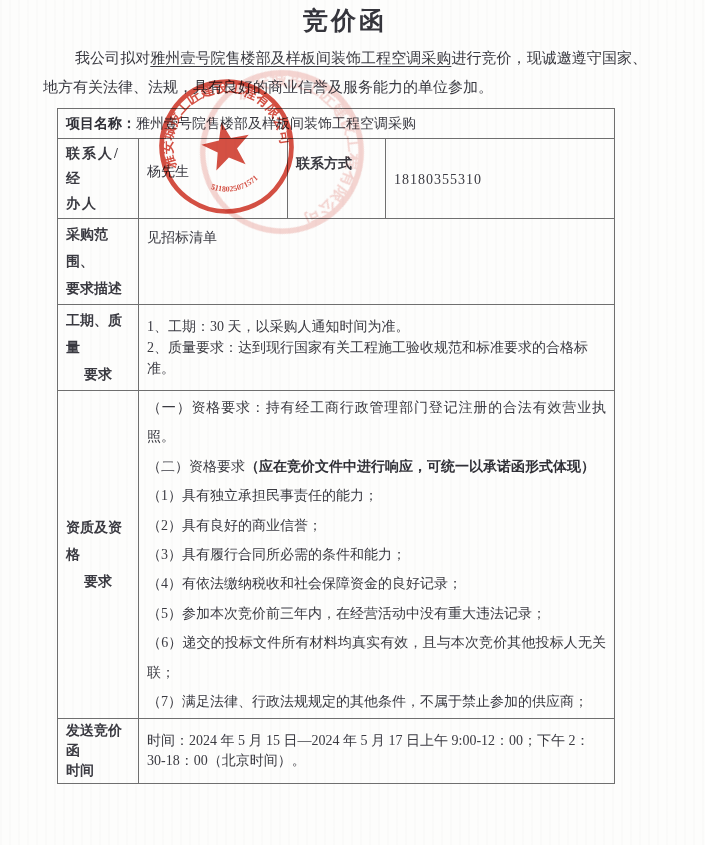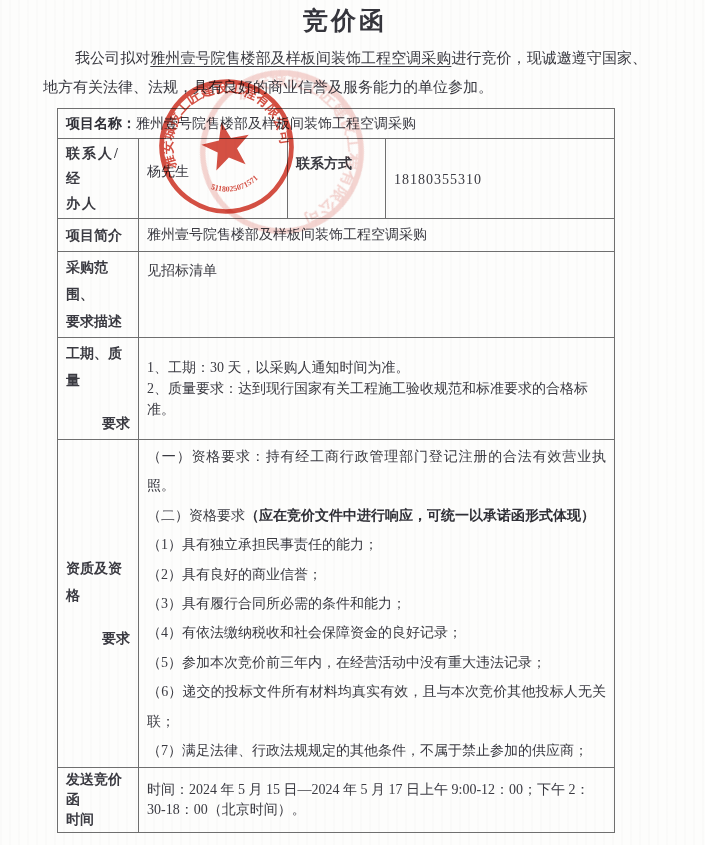--- a/index.html
+++ b/index.html
@@ -27,21 +27,21 @@
     position:absolute;left:57px;top:108px;width:557px;
     border-collapse:collapse;table-layout:fixed;z-index:1;
   }
   table.doc td{
     border:1px solid #6f6f6f;
     font-size:14px;color:#3a3a41;
     padding:2px 8px;vertical-align:middle;
     overflow:hidden;
   }
   td.lab{font-weight:bold;color:#303037;padding-left:8px;line-height:27px;}
-  td.lab .c2{display:block;text-align:right;margin-top:16px;}
+  td.lab .c2{display:block;text-align:center;}
   td.lab .l2{display:block;}
   td.inline-row b{font-weight:bold;color:#303037;}
   .spread{letter-spacing:2px;}
   .r3 td{line-height:25px;}
   .val{font-size:14px;}
   .digits{font-size:14.5px;letter-spacing:1px;}
   td.quals{vertical-align:middle;line-height:29.4px;padding-left:10px;text-align:justify;}
   td.quals b{color:#303037;}
   td.q6{line-height:21px;}
   td.q8{line-height:20px;font-weight:bold;padding-left:7px;}
@@ -74,24 +74,20 @@
       <td colspan="4" class="inline-row"><b>项目名称：</b><span class="val">雅州壹号院售楼部及样板间装饰工程空调采购</span></td>
     </tr>
     <tr style="height:56px" class="r3">
       <td class="lab">
             <span class="l2 spread">联系人/经</span>
             <span class="l2 spread">办人</span>
           </td>
       <td style="vertical-align:top;padding-top:20px">杨先生</td>
       <td class="lab" style="vertical-align:top;padding-top:12px">联系方式</td>
       <td class="digits" style="vertical-align:top;padding-top:28px">18180355310</td>
-    </tr>
-    <tr style="height:33px">
-      <td class="lab">项目简介</td>
-      <td colspan="3">雅州壹号院售楼部及样板间装饰工程空调采购</td>
     </tr>
     <tr style="height:57px">
       <td class="lab">
             <span class="l2">采购范围、</span>
             <span class="l2">要求描述</span>
           </td>
       <td colspan="3" style="vertical-align:top;padding-top:10px">见招标清单</td>
     </tr>
     <tr style="height:56px">
       <td class="lab">

